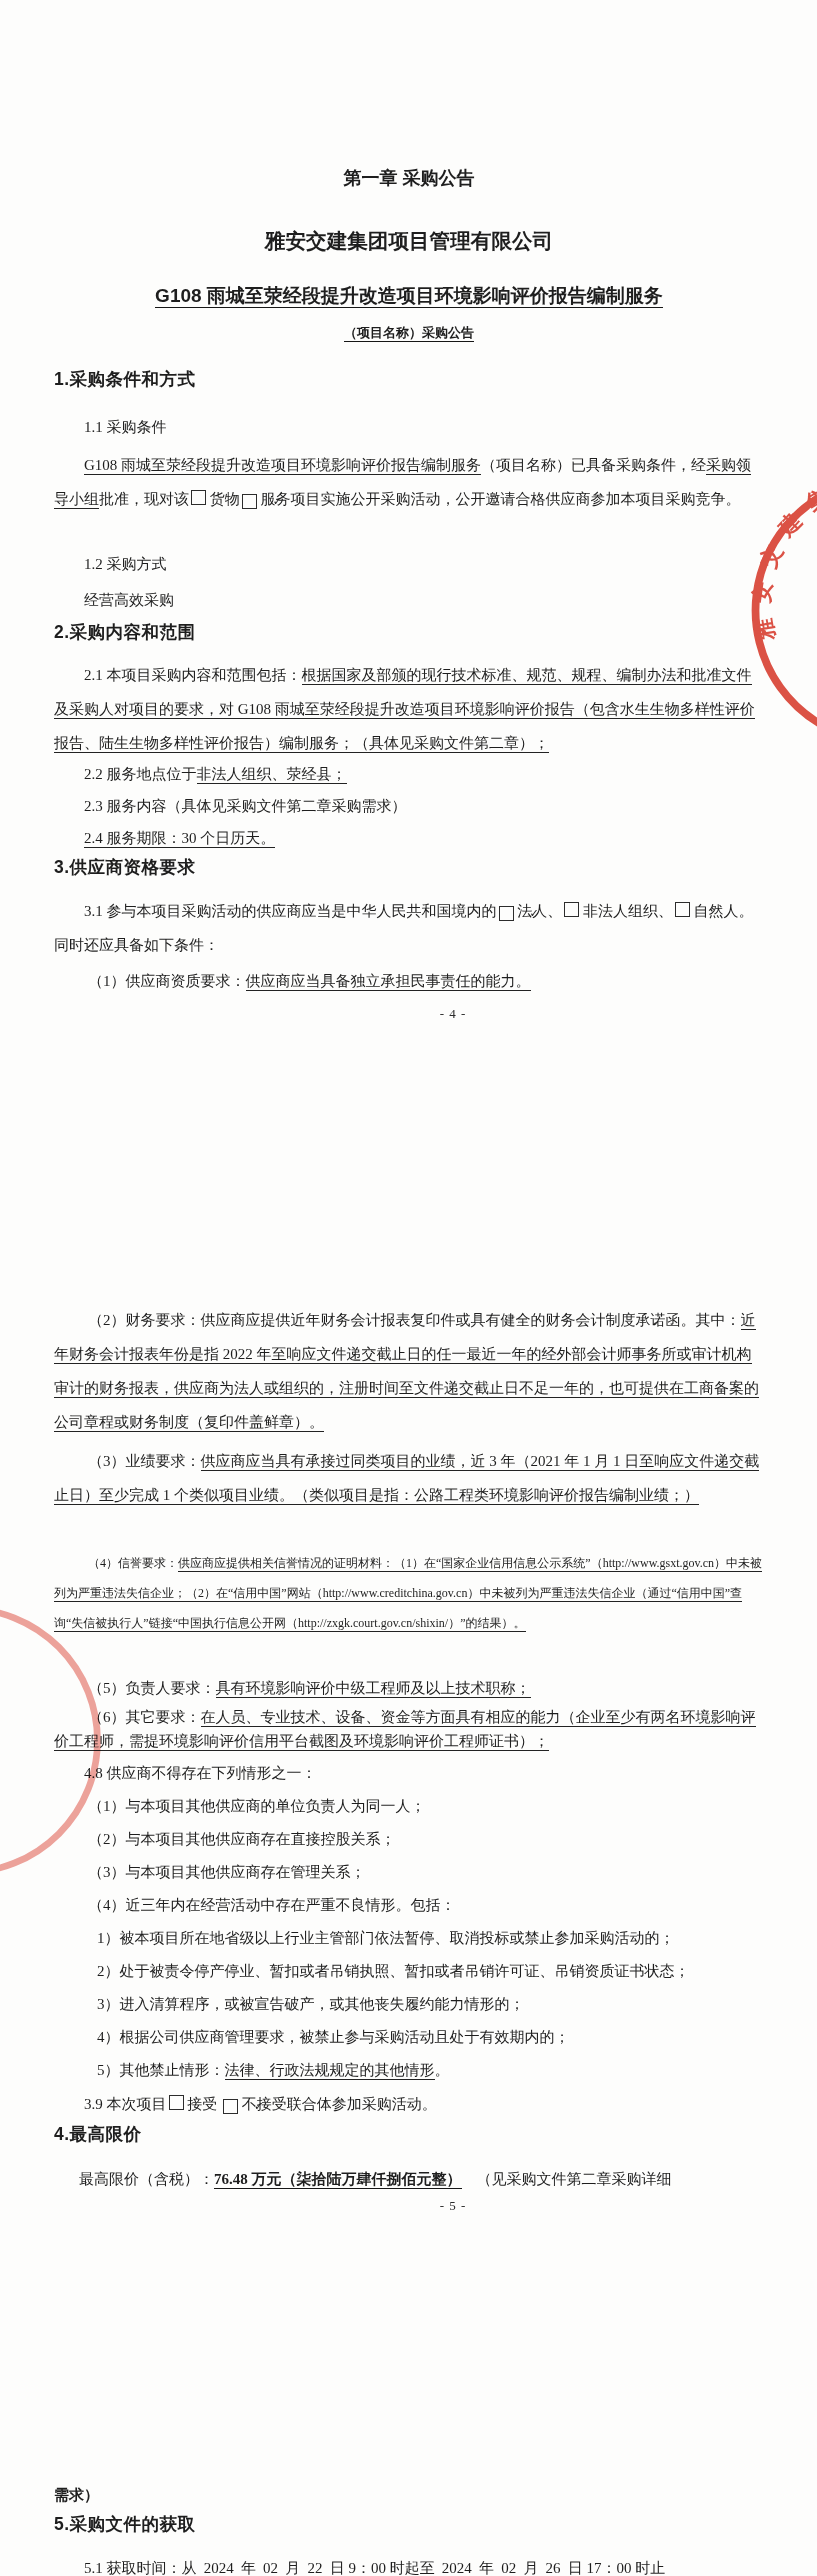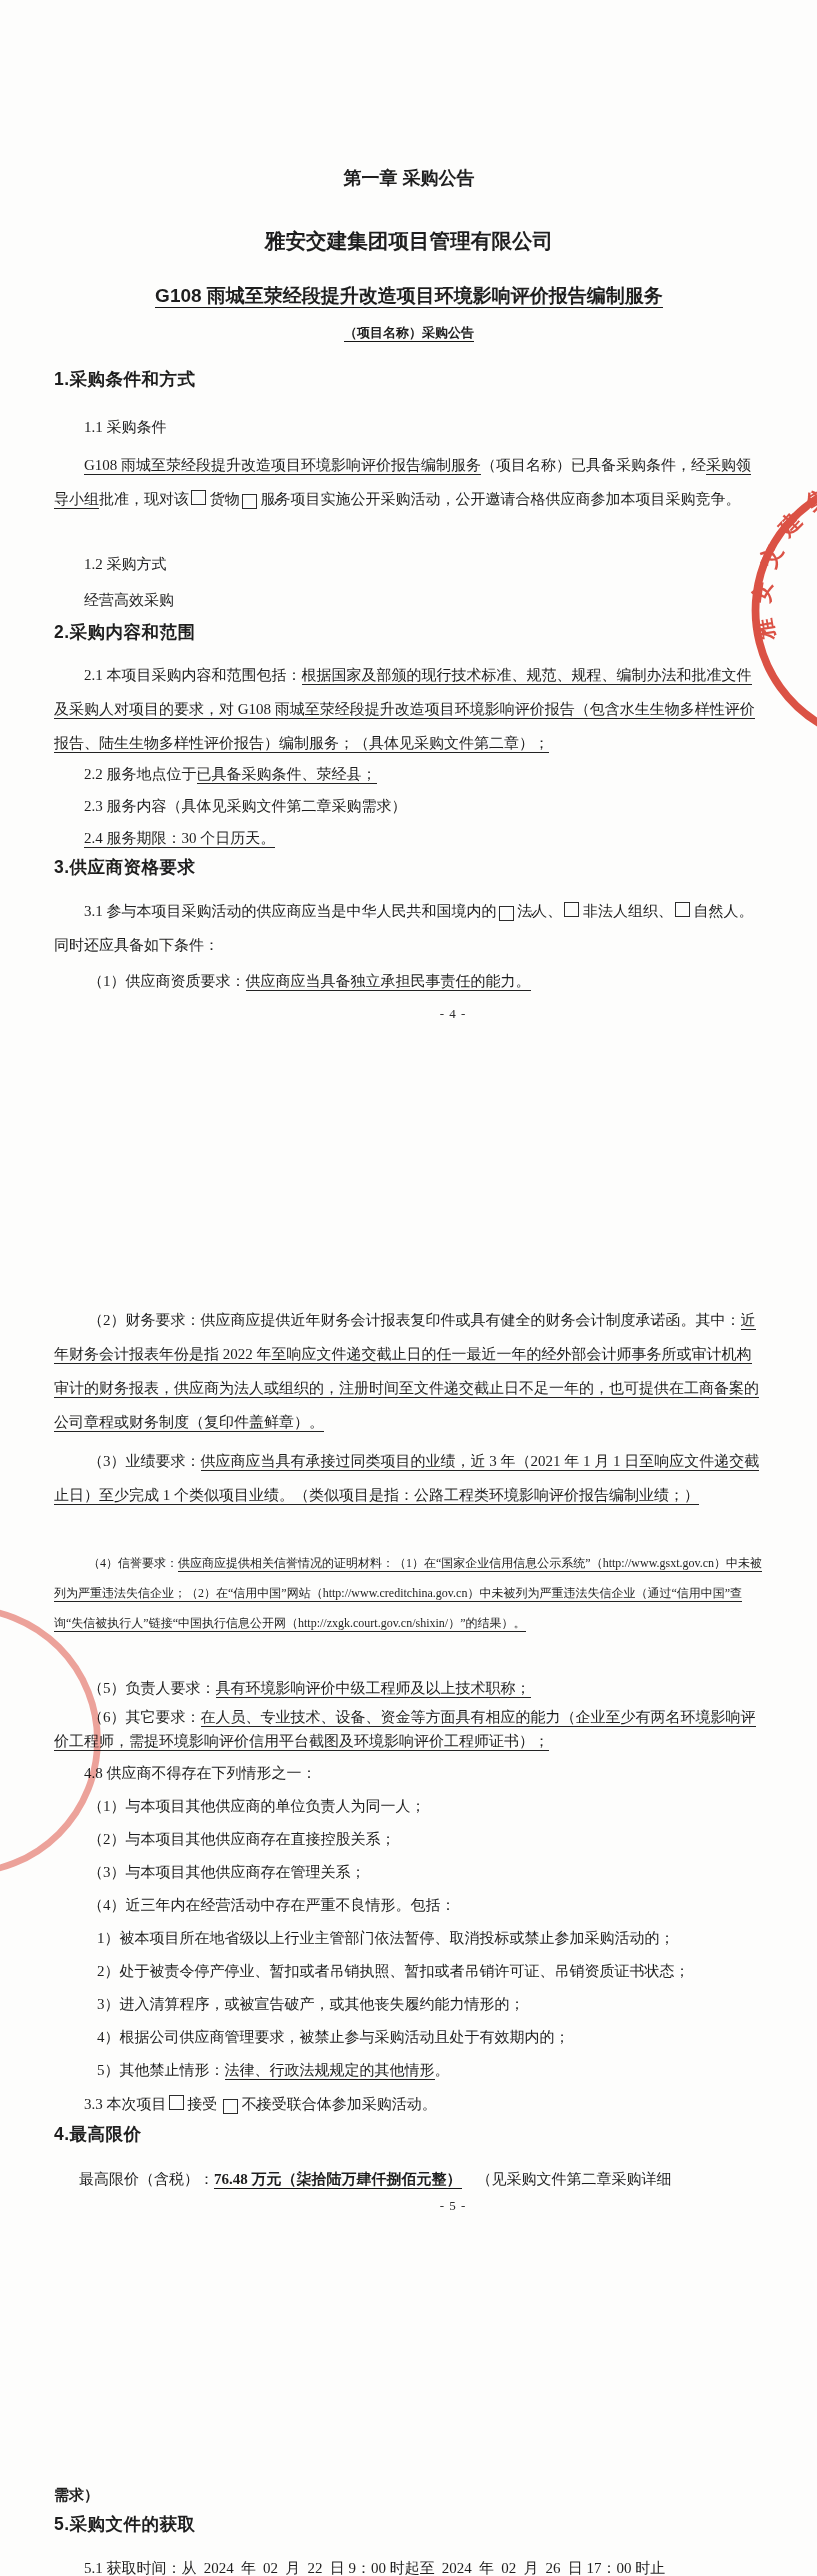--- a/index.html
+++ b/index.html
@@ -50,21 +50,21 @@
     <span class="u">G108 雨城至荥经段提升改造项目环境影响评价报告编制服务</span><span>（项目名称）已具备采购条件，经</span><span class="u">采购领导小组</span><span>批准，现对该</span><span class="cb"></span><span>货物</span><span class="cb">✓</span><span>服务</span><span>项目实施公开采购活动，公开邀请合格供应商参加本项目采购竞争。</span>
   </div>
   <div class="blk body-t ind" style="top:547px;">1.2 采购方式</div>
   <div class="blk body-t ind" style="top:583px;">经营高效采购</div>
 
   <div class="blk hei h-sec" style="top:620px;">2.采购内容和范围</div>
   <div class="blk body-t ind" style="top:658px;">
     <span>2.1 本项目采购内容和范围包括：</span><span class="u">根据国家及部颁的现行技术标准、规范、规程、编制办法和批准文件及采购人对项目的要求，对 G108 雨城至荥经段提升改造项目环境影响评价报告（包含水生生物多样性评价报告、陆生生物多样性评价报告）编制服务；（具体见采购文件第二章）；</span>
   </div>
   <div class="blk body-t ind" style="top:757px;">
-    <span>2.2 服务地点位于</span><span class="u">已具备采购条件、荥经县；</span>
+    <span>2.2 服务地点位于</span><span class="u">非法人组织、荥经县；</span>
   </div>
   <div class="blk body-t ind" style="top:789px;">2.3 服务内容（具体见采购文件第二章采购需求）</div>
   <div class="blk body-t ind" style="top:821px;"><span class="u">2.4 服务期限：30 个日历天。</span></div>
 
   <div class="blk hei h-sec" style="top:855px;">3.供应商资格要求</div>
   <div class="blk body-t ind" style="top:894px;">
     <span>3.1 参与本项目采购活动的供应商应当是中华人民共和国境内的</span><span class="cb">✓</span><span>法人、</span><span class="cb"></span><span>非法人组织、</span><span class="cb"></span><span>自然人。同时还应具备如下条件：</span>
   </div>
   <div class="blk body-t ind2" style="top:964px;">
     <span>（1）供应商资质要求：</span><span class="u">供应商应当具备独立承担民事责任的能力。</span>
@@ -93,21 +93,21 @@
   <div class="blk body-t ind2" style="top:1855px;">（3）与本项目其他供应商存在管理关系；</div>
   <div class="blk body-t ind2" style="top:1888px;">（4）近三年内在经营活动中存在严重不良情形。包括：</div>
   <div class="blk body-t ind3" style="top:1921px;">1）被本项目所在地省级以上行业主管部门依法暂停、取消投标或禁止参加采购活动的；</div>
   <div class="blk body-t ind3" style="top:1954px;">2）处于被责令停产停业、暂扣或者吊销执照、暂扣或者吊销许可证、吊销资质证书状态；</div>
   <div class="blk body-t ind3" style="top:1987px;">3）进入清算程序，或被宣告破产，或其他丧失履约能力情形的；</div>
   <div class="blk body-t ind3" style="top:2020px;">4）根据公司供应商管理要求，被禁止参与采购活动且处于有效期内的；</div>
   <div class="blk body-t ind3" style="top:2053px;">
     <span>5）其他禁止情形：</span><span class="u">法律、行政法规规定的其他情形</span><span>。</span>
   </div>
   <div class="blk body-t ind" style="top:2087px;">
-    <span>3.3 本次项目</span><span class="cb"></span><span>接受</span>&nbsp;<span class="cb">✓</span><span>不接受联合体参加采购活动。</span>
+    <span>3.9 本次项目</span><span class="cb"></span><span>接受</span>&nbsp;<span class="cb">✓</span><span>不接受联合体参加采购活动。</span>
   </div>
 
   <div class="blk hei h-sec" style="top:2122px;">4.最高限价</div>
   <div class="blk body-t" style="top:2162px;padding-left:25px;">
     <span>最高限价（含税）：</span><span class="u3" style="font-weight:bold;">76.48 万元（柒拾陆万肆仟捌佰元整）</span>　<span>（见采购文件第二章采购详细</span>
   </div>
   <div class="pgnum" style="top:2198px;">- 5 -</div>
 
   <div class="blk body-t" style="top:2478px;font-weight:bold;">需求）</div>
 

